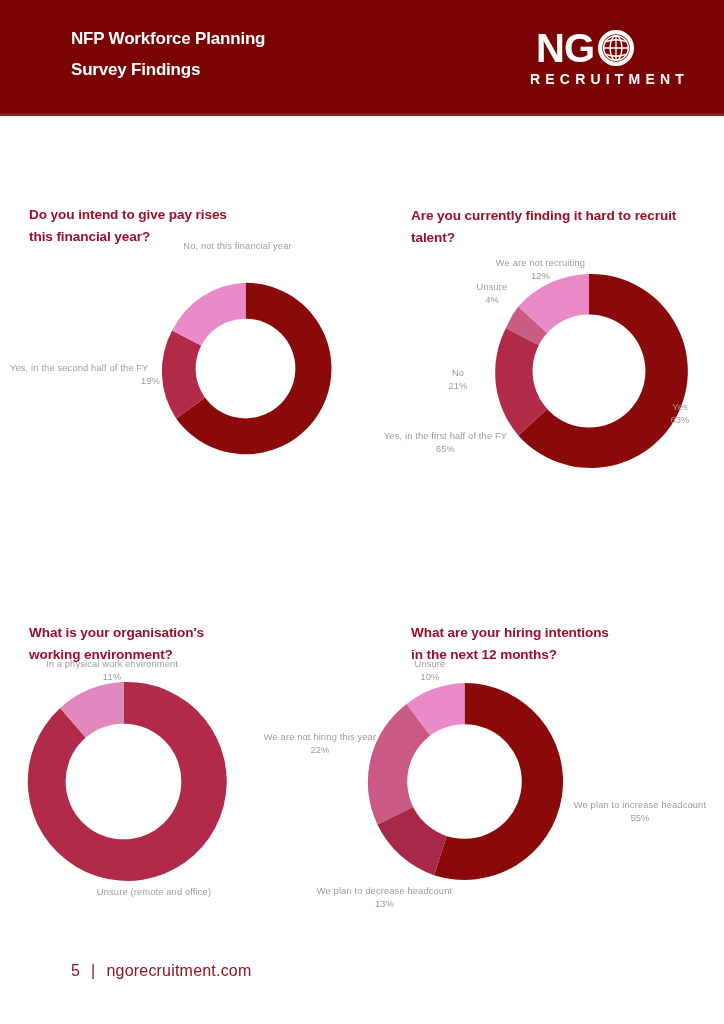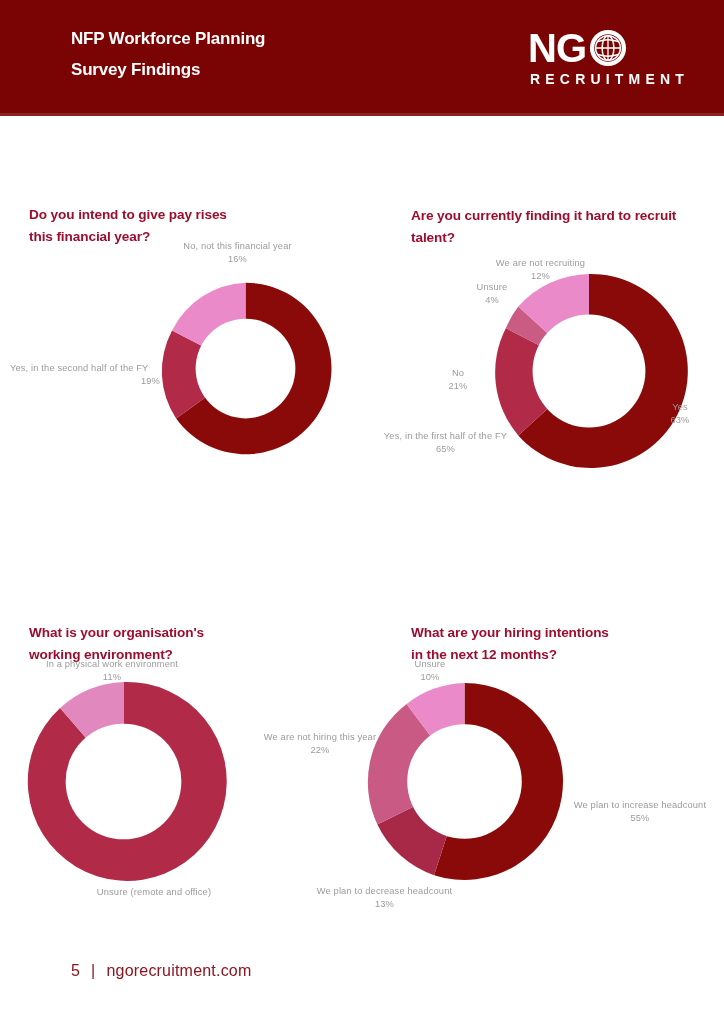--- a/index.html
+++ b/index.html
@@ -59,20 +59,21 @@
     align-items: center;
     height: 43px;
   }
   .logo-ng {
     color: #ffffff;
     font-size: 40px;
     font-weight: bold;
     letter-spacing: -1px;
     line-height: 40px;
     font-family: "Liberation Sans", sans-serif;
+    margin-left: 8px;
   }
   .logo-globe {
     width: 38px; height: 38px;
     margin-left: 3px;
     display: block;
   }
   .logo-sub {
     position: absolute;
     left: 2px;
     top: 45px;
@@ -160,21 +161,20 @@
 
       <path fill="#b12a47" d="M 50 50 L 10.36 78.63 A 49 49 0 0 1 8.05 28.34 Z"></path>
 
       <path fill="#ea8ac8" d="M 50 50 L 8.05 28.34 A 49 49 0 0 1 50 1 Z"></path>
       <circle cx="50" cy="50" r="28.5" fill="#ffffff"></circle>
     </svg>
   </div>
 
   <div class="slice-label lbl-center" style="left:110px; top:240px; width:255px;">
     <div>No, not this financial year</div>
-    <div>16%</div>
   </div>
   <div class="slice-label lbl-left" style="left:10px; top:362px; width:150px;">
     <div>Yes, in the second half of the FY</div>
     <div style="text-align:right">19%</div>
   </div>
   <div class="slice-label lbl-center" style="left:318px; top:430px; width:255px;">
     <div>Yes, in the first half of the FY</div>
     <div>65%</div>
   </div>
 </div>

